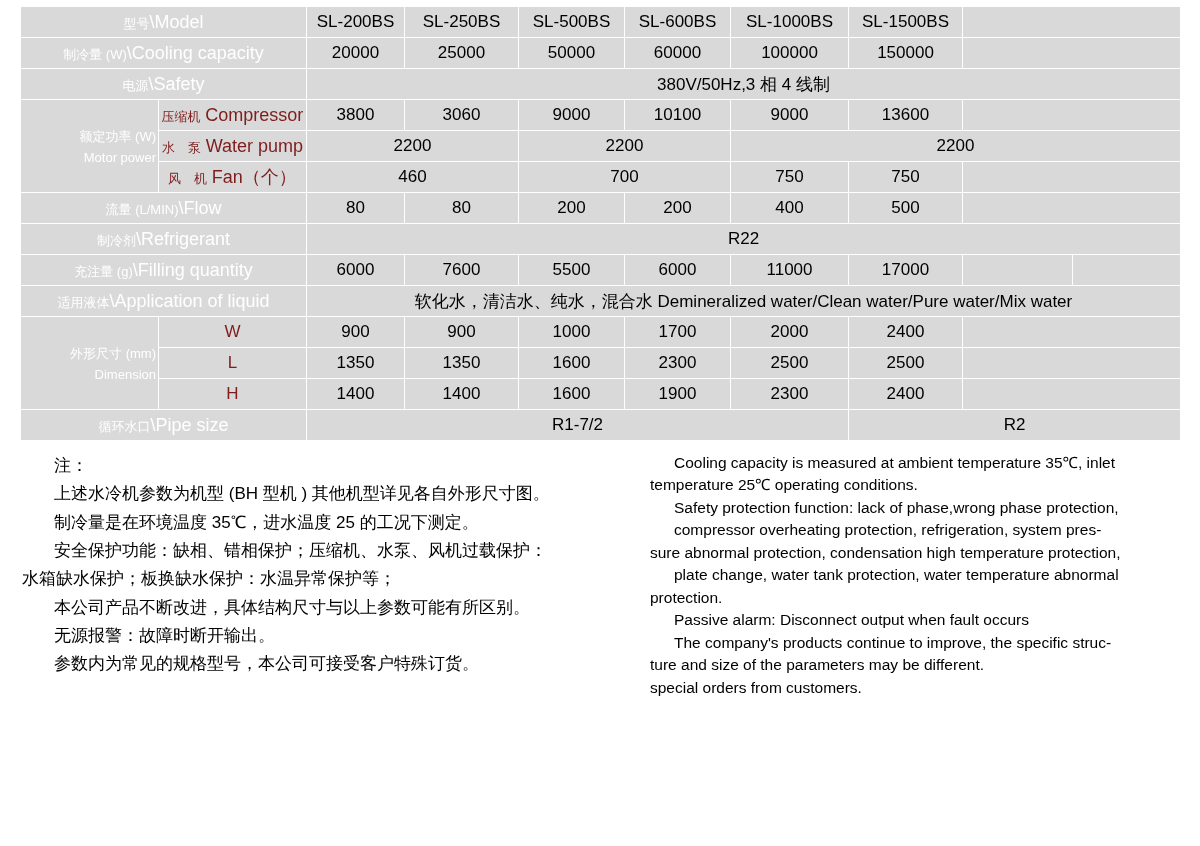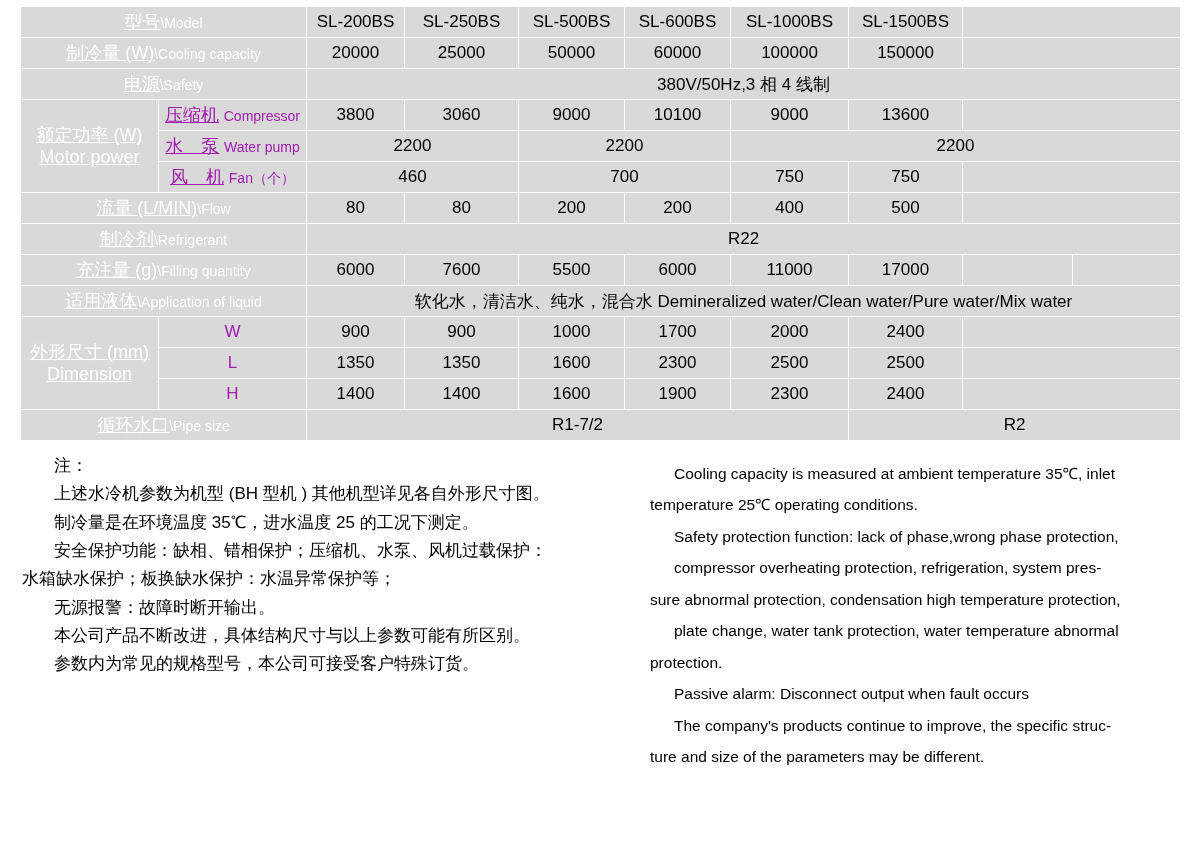--- a/index.html
+++ b/index.html
@@ -35,33 +35,33 @@
     padding: 0 2px;
     background: #d9d9d9;
   }
   td.hdr {
     background: #1b9ce3;
     color: #ffffff;
     font-size: 17px;
   }
   td.hdr-sub {
     background: #1b9ce3;
-    color: #a21caf;
+    color: #7f1d1d;
     font-size: 15px;
     text-align: center;
   }
   td.blank {
     background: #d9d9d9;
   }
   td.blank-blue {
     background: #dceefb;
   }
-  .cn { font-size: 18px; text-decoration: underline; }
-  .en { font-size: 14px; }
-  .hdr .two { line-height: 1.25; }
+  .cn { font-size: 13px; }
+  .en { font-size: 18px; }
+  .hdr .two { line-height: 1.25; text-align: right; }
 
   .notes {
     position: relative;
     margin: 12px 0 0 0;
     width: 1200px;
     height: 310px;
   }
   .notes-left {
     position: absolute;
     left: 22px;
@@ -76,21 +76,21 @@
   .ind1 { text-indent: 32px; }
   .notes-right {
     position: absolute;
     left: 650px;
     top: 0;
     width: 540px;
     font-size: 15.5px;
     line-height: 1.32;
   }
   .notes-right p {
-    margin: 11px 0 2px 0;
+    margin: 0 0 2px 0;
   }
   .ind-r { text-indent: 24px; }
 </style>
 </head>
 <body>
 
 <div class="sheet">
 
   <table class="spec">
     <colgroup>
@@ -274,33 +274,34 @@
   </table>
 
   <div class="notes">
 
     <div class="notes-left">
       <p class="ind1">注：</p>
       <p class="ind1">上述水冷机参数为机型 (BH 型机 ) 其他机型详见各自外形尺寸图。</p>
       <p class="ind1">制冷量是在环境温度 35℃，进水温度 25 的工况下测定。</p>
       <p class="ind1">安全保护功能：缺相、错相保护；压缩机、水泵、风机过载保护：</p>
       <p>水箱缺水保护；板换缺水保护：水温异常保护等；</p>
+      <p class="ind1">本公司产品不断改进，具体结构尺寸与以上参数可能有所区别。</p>
       <p class="ind1">无源报警：故障时断开输出。</p>
-      <p class="ind1">本公司产品不断改进，具体结构尺寸与以上参数可能有所区别。</p>
       <p class="ind1">参数内为常见的规格型号，本公司可接受客户特殊订货。</p>
     </div>
 
     <div class="notes-right">
       <p class="ind-r">Cooling capacity is measured at ambient temperature 35℃, inlet</p>
       <p>temperature 25℃ operating conditions.</p>
       <p class="ind-r">Safety protection function: lack of phase,wrong phase protection,</p>
       <p class="ind-r">compressor overheating protection, refrigeration, system pres-</p>
       <p>sure abnormal protection, condensation high temperature protection,</p>
       <p class="ind-r">plate change, water tank protection, water temperature abnormal</p>
       <p>protection.</p>
       <p class="ind-r">Passive alarm: Disconnect output when fault occurs</p>
       <p class="ind-r">The company's products continue to improve, the specific struc-</p>
       <p>ture and size of the parameters may be different.</p>
+      <p>special orders from customers.</p>
     </div>
 
   </div>
 
 </div>
 
 </body></html>

